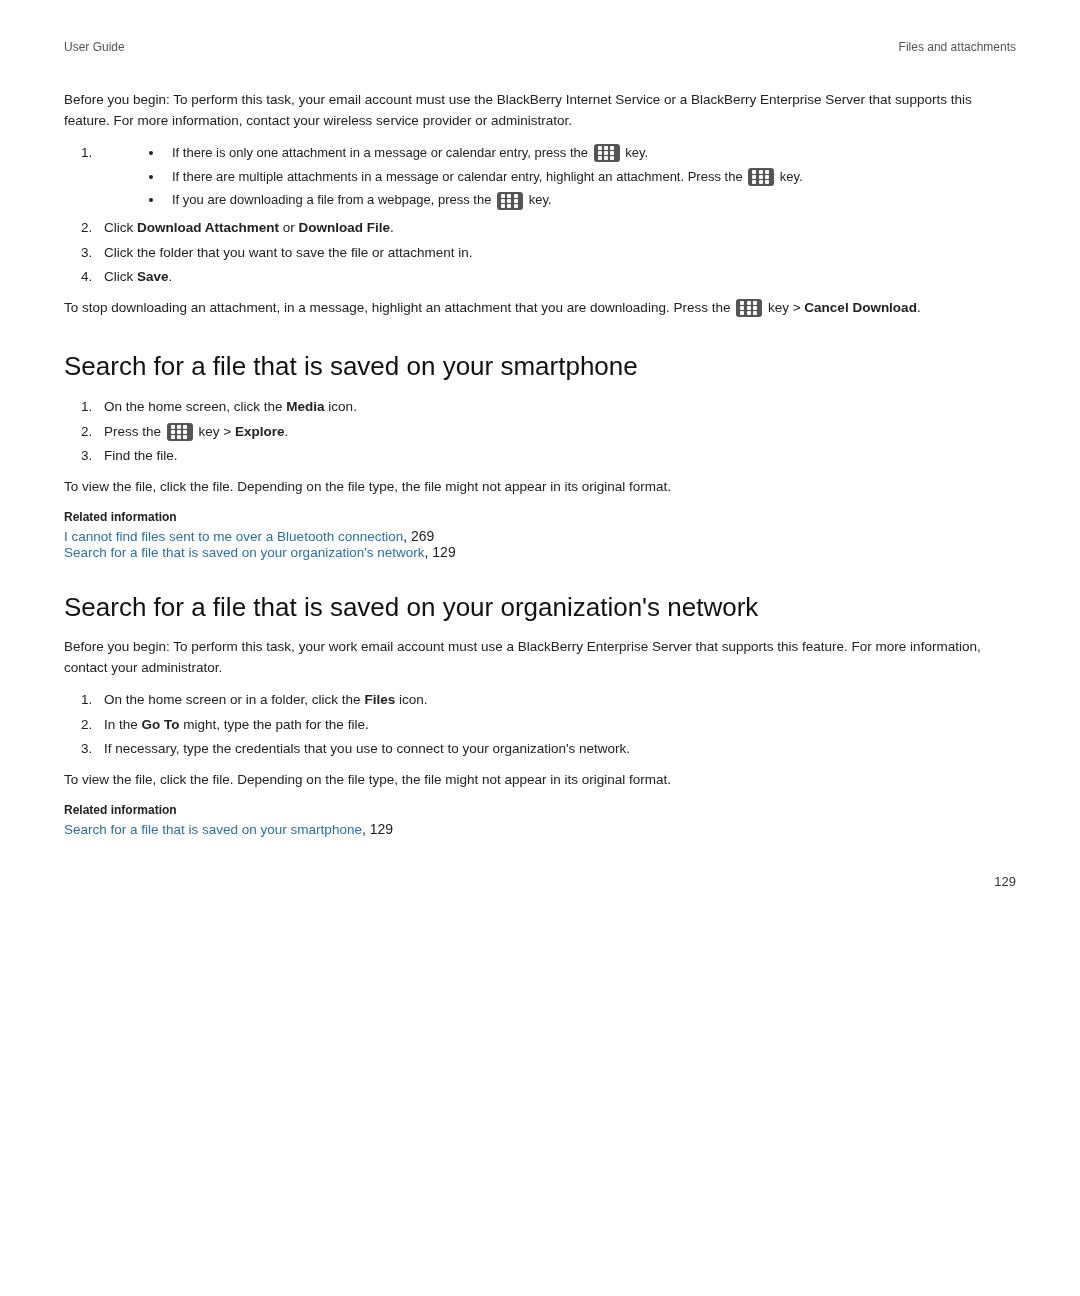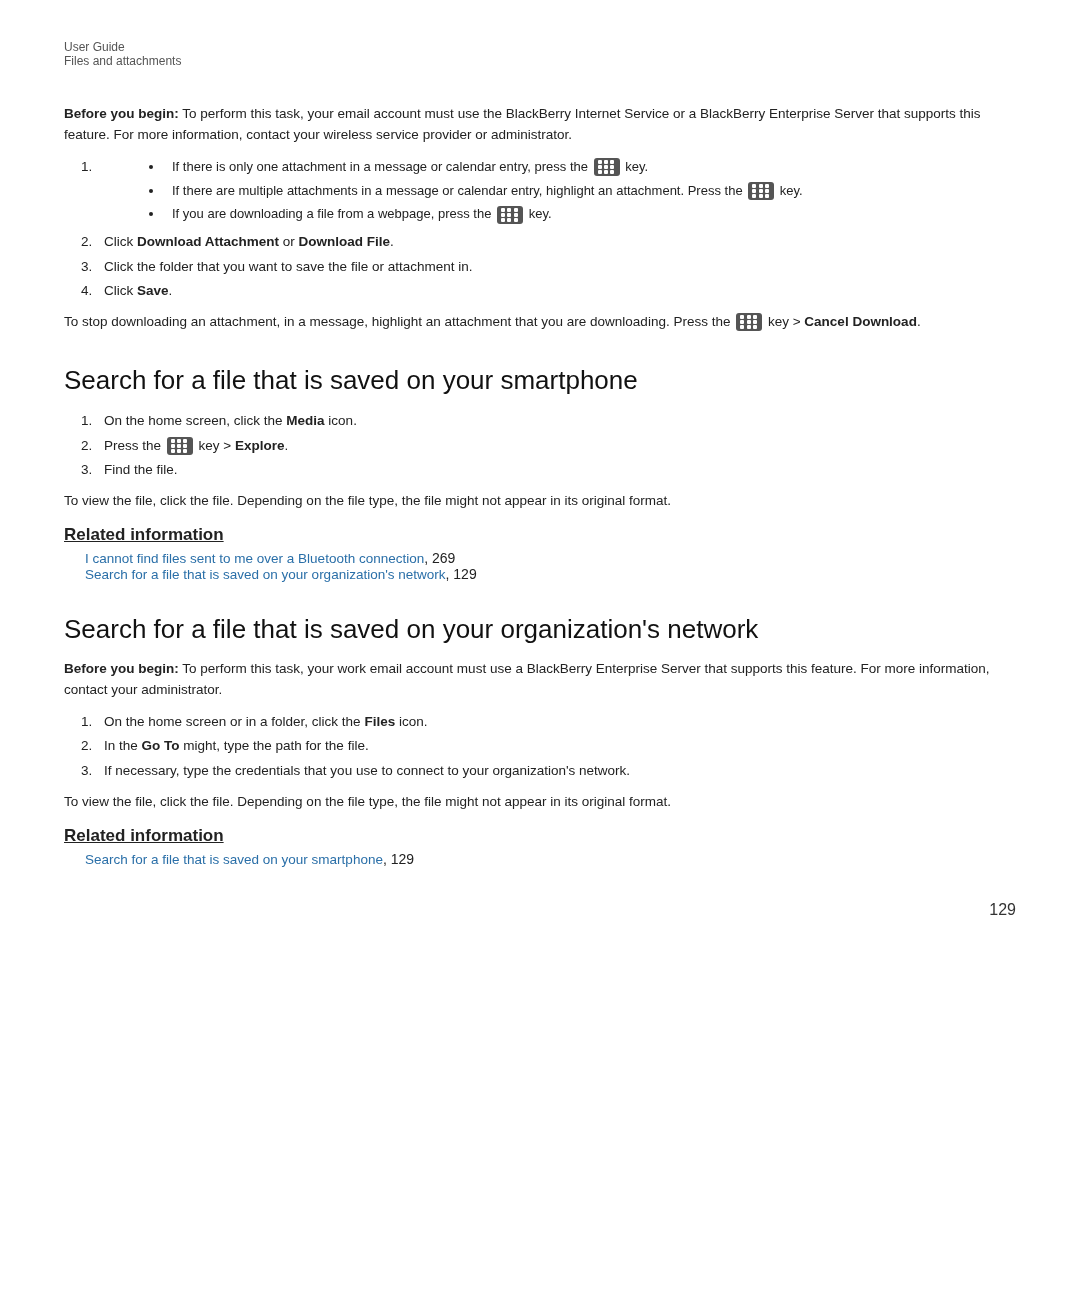--- a/index.html
+++ b/index.html
@@ -15,39 +15,38 @@
     .page {
       padding: 40px 64px 60px 64px;
       position: relative;
     }
     .header {
       display: flex;
       justify-content: space-between;
       margin-bottom: 36px;
       font-size: 12px;
       color: #555;
-      flex-direction: column;
     }
     h2.section-title {
       font-size: 26px;
       font-weight: normal;
       color: #111;
       margin-bottom: 14px;
       margin-top: 10px;
     }
     .section {
       margin-bottom: 32px;
     }
     p {
       font-size: 13.5px;
       line-height: 1.55;
       margin-bottom: 10px;
       color: #222;
     }
-    .bold { font-weight: bold; }
+    .bold { font-weight: normal; }
     ol {
       margin-left: 32px;
       margin-bottom: 10px;
     }
     ol li {
       font-size: 13.5px;
       line-height: 1.6;
       margin-bottom: 3px;
       list-style-type: decimal;
       padding-left: 8px;
@@ -79,36 +78,34 @@
     }
     .key-icon span i {
       display: block;
       width: 4px;
       height: 4px;
       background: #fff;
       border-radius: 1px;
     }
     .related-info-label {
       font-weight: bold;
-      font-size: 17px;
+      font-size: 12px;
       margin-top: 3px;
       margin-bottom: 2px;
-      text-decoration: underline;
     }
     .link {
       color: #2a6fa8;
       text-decoration: none;
       font-size: 13.5px;
-      margin-left: 21px;
     }
     .page-number {
       position: absolute;
       bottom: 40px;
       right: 64px;
-      font-size: 16px;
+      font-size: 13px;
       color: #333;
     }
     .inline-bold { font-weight: bold; }
   </style>
 </head>
 <body>
 
 <div class="page">
 
   <div class="header">

